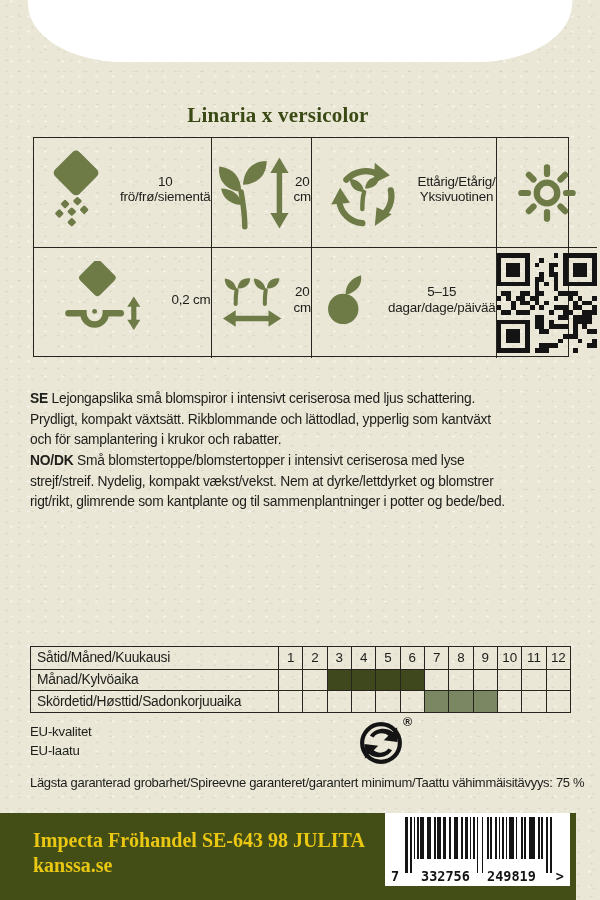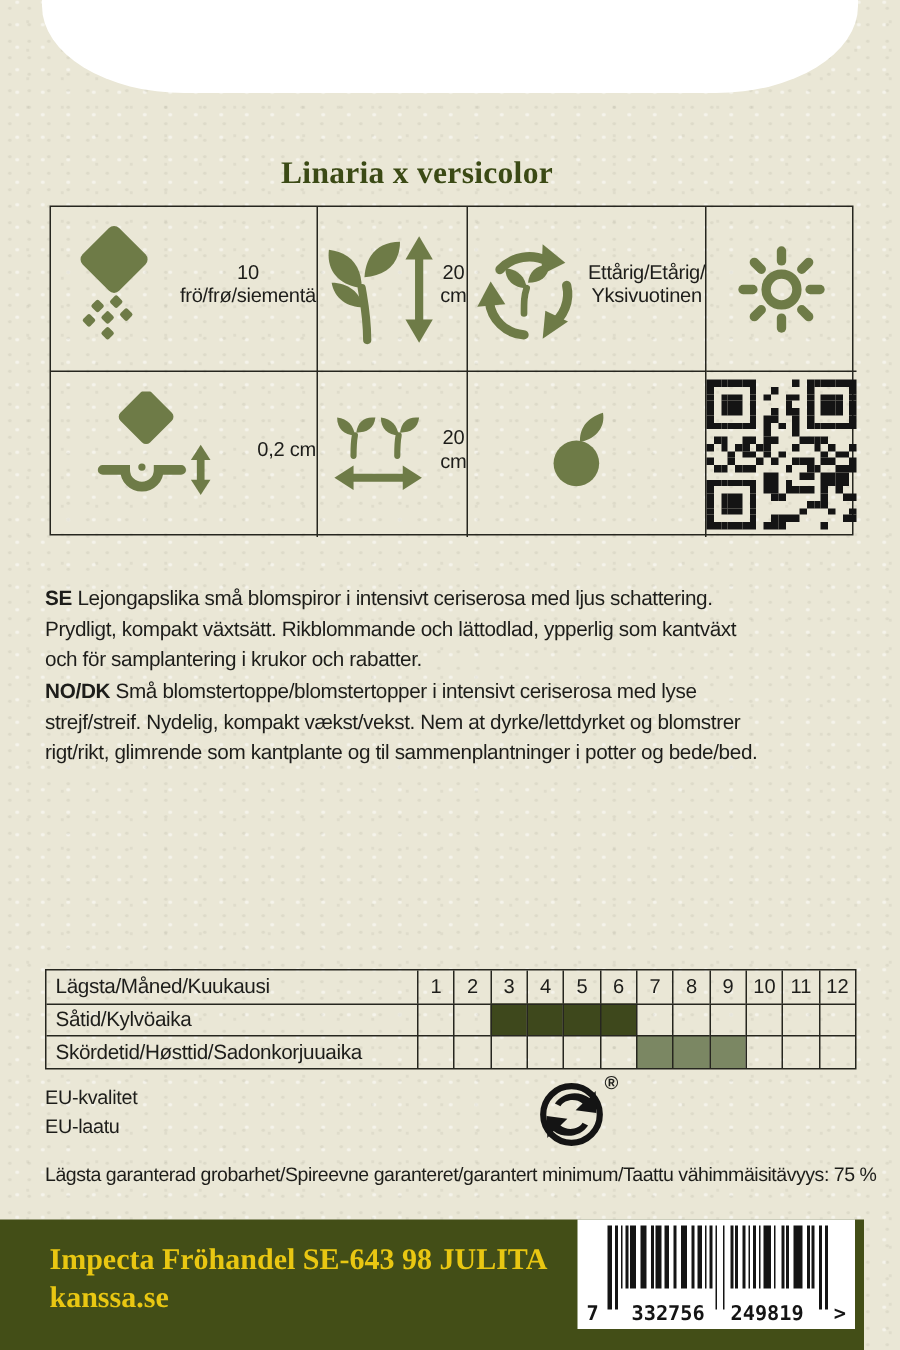--- a/index.html
+++ b/index.html
@@ -196,20 +196,22 @@
       <div class="caption">20 cm</div>
     </div>
 
     <div class="cell">
       <div class="icon-wrap">
         <svg class="icon" width="76" height="76" viewBox="0 0 90 90" fill="currentColor">
           <circle cx="37" cy="52" r="18"></circle>
           <path d="M40 36 C39 25 45 16 58 12 C60 23 53 32 41 35 Z"></path>
         </svg>
       </div>
+      <div class="caption">5–15
+dagar/dage/päivää</div>
     </div>
 
     <div class="cell nocap">
       <div class="icon-wrap">
         <div class="qr">
             <div class="m"></div>
             <div class="m"></div>
             <div class="m"></div>
             <div class="m"></div>
             <div class="m"></div>
@@ -657,34 +659,34 @@
   <p class="layer desc desc-se"><b>SE</b><span> Lejongapslika små blomspiror i intensivt ceriserosa med ljus schattering.
 Prydligt, kompakt växtsätt. Rikblommande och lättodlad, ypperlig som kantväxt
 och för samplantering i krukor och rabatter.</span></p>
 
   <p class="layer desc desc-nodk"><b>NO/DK</b><span> Små blomstertoppe/blomstertopper i intensivt ceriserosa med lyse
 strejf/streif. Nydelig, kompakt vækst/vekst. Nem at dyrke/lettdyrket og blomstrer
 rigt/rikt, glimrende som kantplante og til sammenplantninger i potter og bede/bed.</span></p>
 
 
   <div class="layer calendar">
-      <div class="cal-cell first-col first-row">Lägsta/Måned/Kuukausi</div>
+      <div class="cal-cell first-col first-row">Såtid/Måned/Kuukausi</div>
       <div class="cal-cell first-row">1</div>
       <div class="cal-cell first-row">2</div>
       <div class="cal-cell first-row">3</div>
       <div class="cal-cell first-row">4</div>
       <div class="cal-cell first-row">5</div>
       <div class="cal-cell first-row">6</div>
       <div class="cal-cell first-row">7</div>
       <div class="cal-cell first-row">8</div>
       <div class="cal-cell first-row">9</div>
       <div class="cal-cell first-row">10</div>
       <div class="cal-cell first-row">11</div>
       <div class="cal-cell first-row">12</div>
-      <div class="cal-cell first-col">Såtid/Kylvöaika</div>
+      <div class="cal-cell first-col">Månad/Kylvöaika</div>
       <div class="cal-cell "></div>
       <div class="cal-cell "></div>
       <div class="cal-cell " style="background: rgb(62, 72, 28);"></div>
       <div class="cal-cell " style="background: rgb(62, 72, 28);"></div>
       <div class="cal-cell " style="background: rgb(62, 72, 28);"></div>
       <div class="cal-cell " style="background: rgb(62, 72, 28);"></div>
       <div class="cal-cell "></div>
       <div class="cal-cell "></div>
       <div class="cal-cell "></div>
       <div class="cal-cell "></div>

